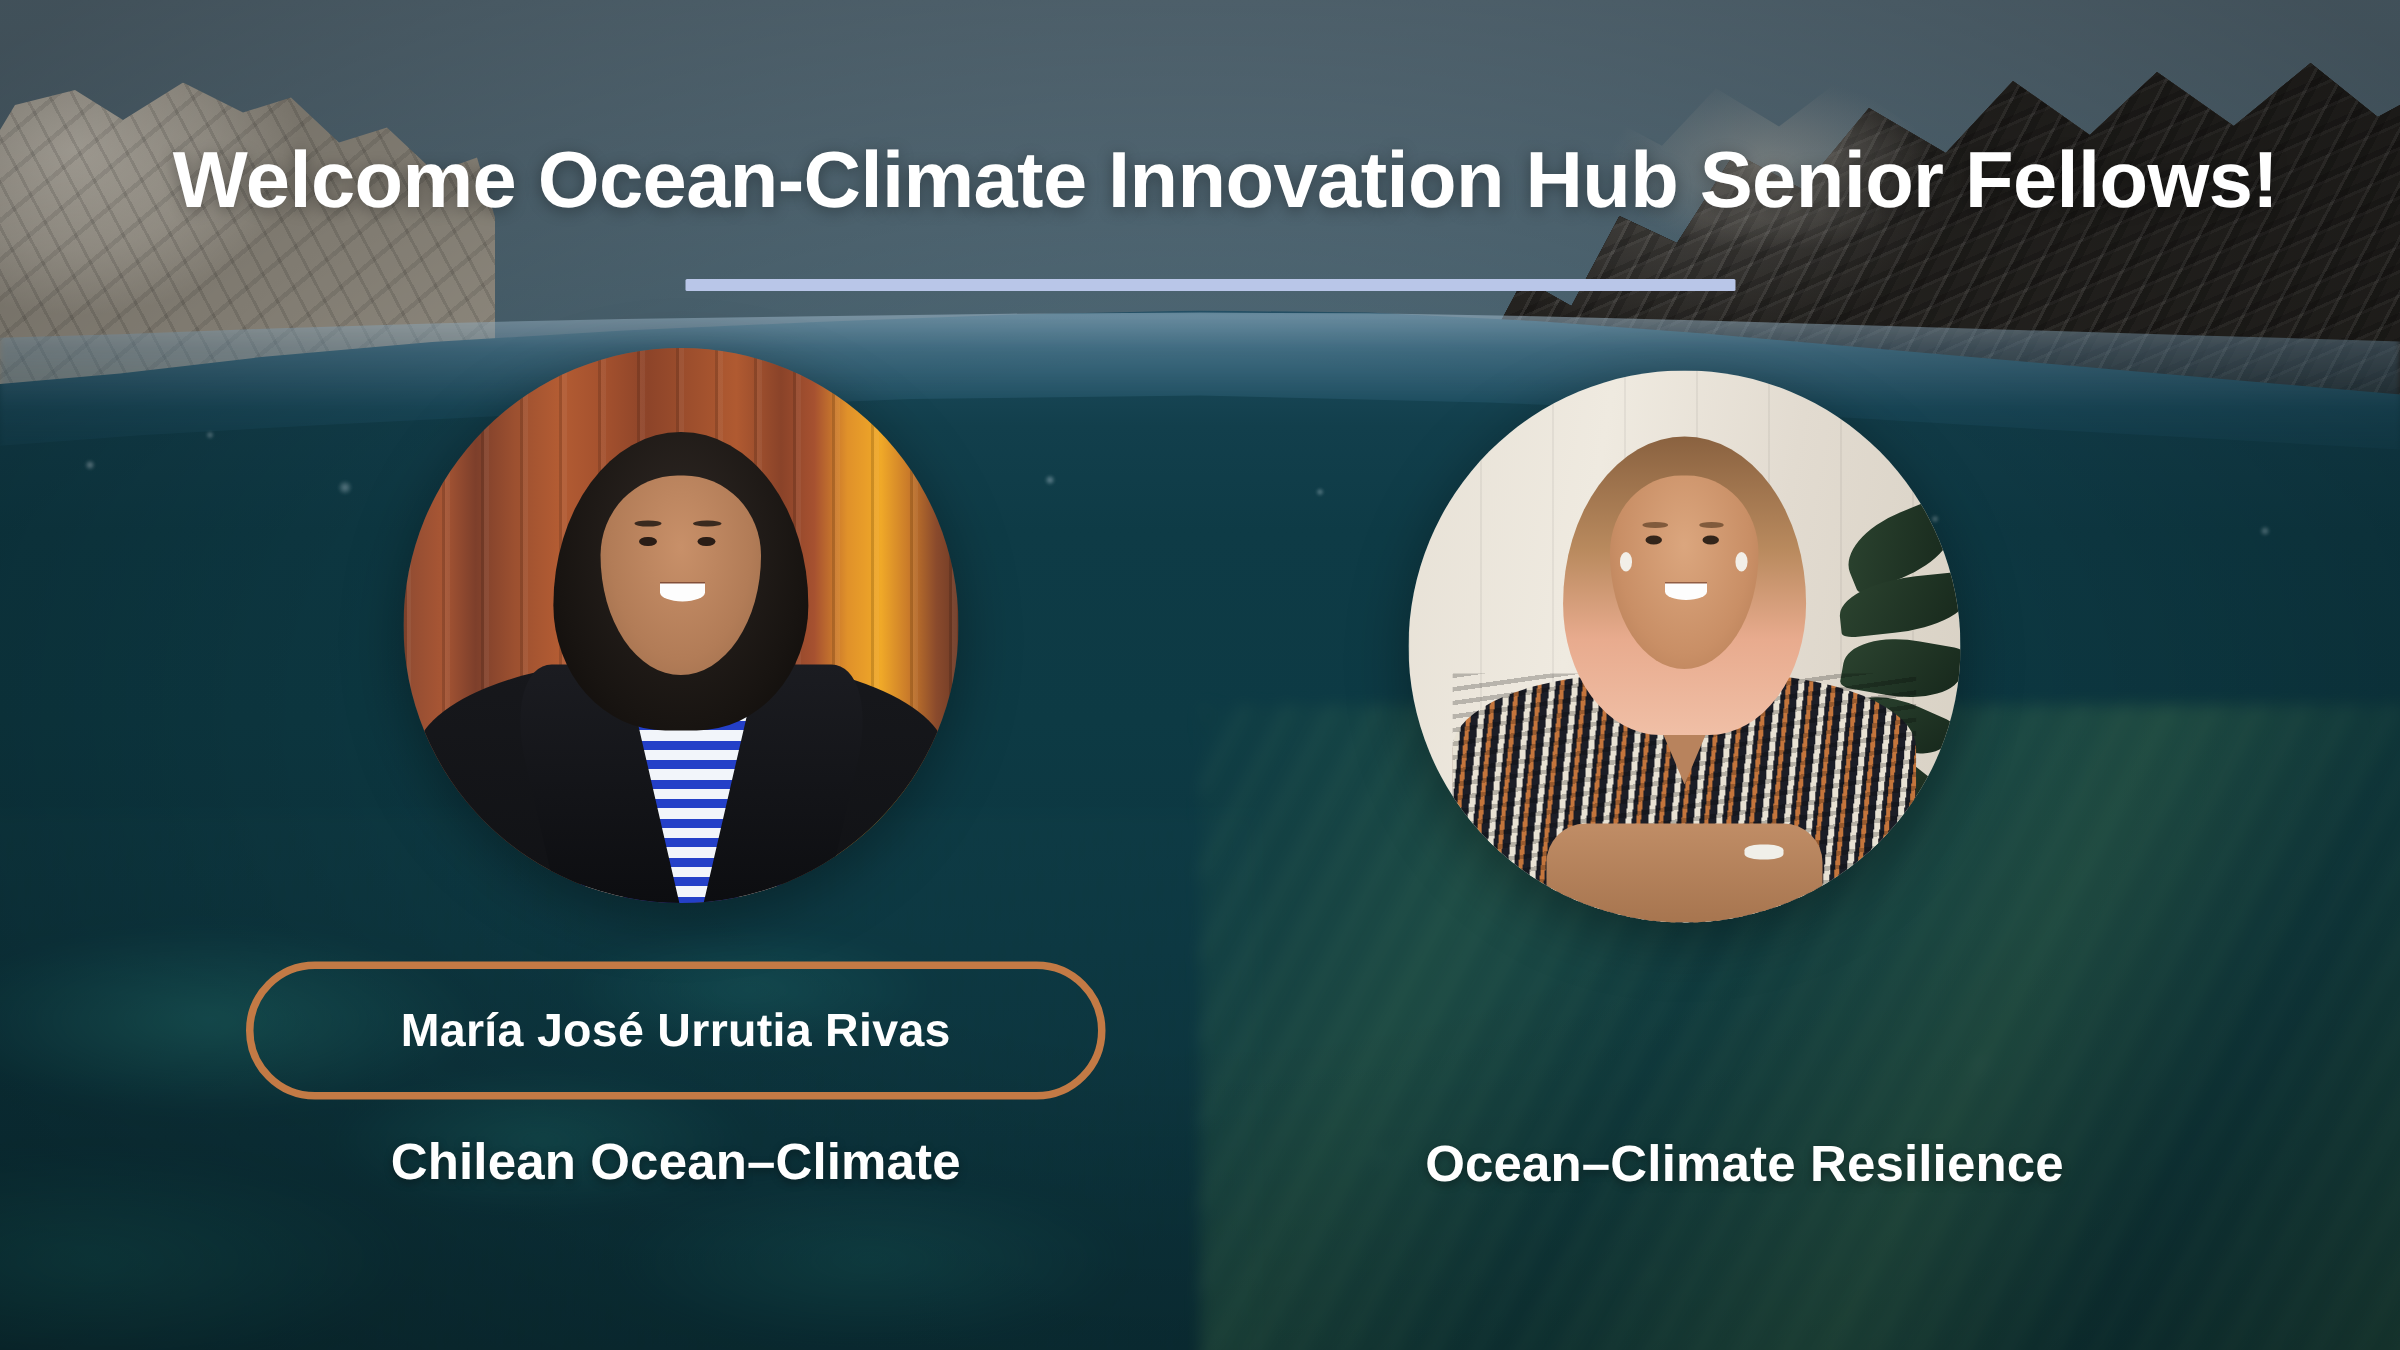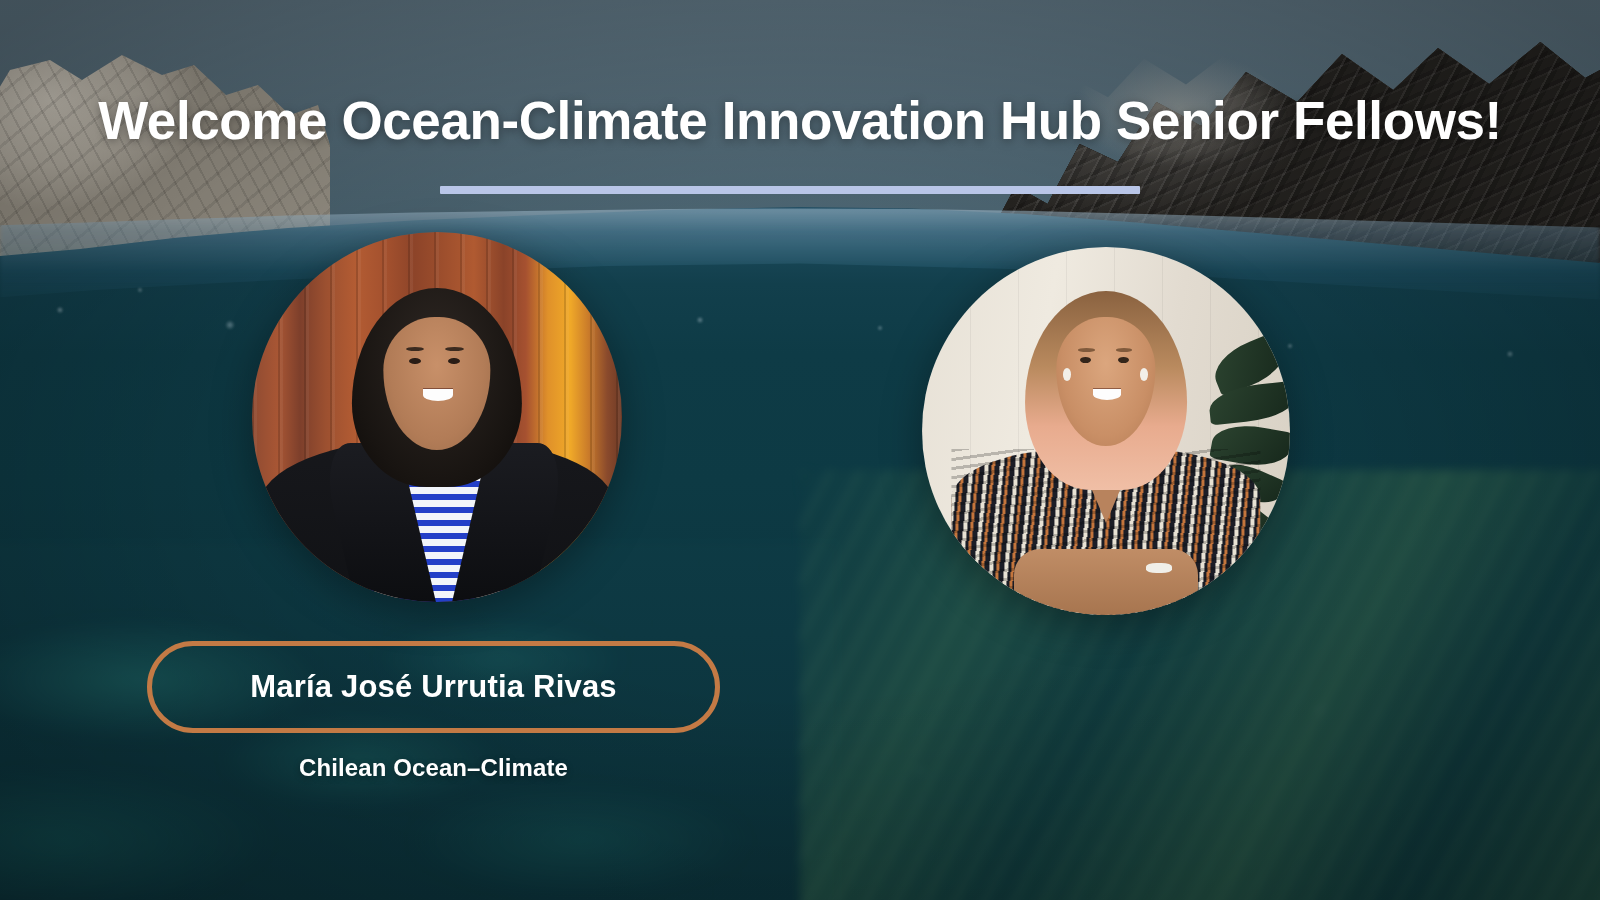--- a/index.html
+++ b/index.html
@@ -177,21 +177,21 @@
       radial-gradient(circle 3px at 700px 360px, rgba(200,230,230,.45), transparent 70%);
     filter:blur(1.4px);
   }
   .vignette{
     position:absolute; inset:0;
     background:radial-gradient(ellipse 1100px 640px at 50% 52%, rgba(0,0,0,0) 35%, rgba(0,0,0,.30) 100%);
     pointer-events:none;
   }
 
   
-  #content{ position:absolute; inset:0; }
+  #content{ position:absolute; inset:0;margin-left:17px; }
 
   .title{
     position:absolute; top:94px; left:0; width:1600px;
     text-align:center;
     color:#ffffff;
     font-size:53px;
     font-weight:700;
     letter-spacing:-.4px;
     line-height:1;
     text-shadow:0 2px 10px rgba(0,0,0,.35);
@@ -359,21 +359,21 @@
     white-space:nowrap;
     text-align:center;
   }
   .pillL{ left:147px; top:641px; width:573px; }
   .pillR{ left:861px; top:644px; width:570px; }
 
   .role{
     position:absolute;
     text-align:center;
     color:#ffffff;
-    font-size:24px;
+    font-size:34px;
     font-weight:700;
     line-height:1.48;
     letter-spacing:.1px;
     text-shadow:0 2px 6px rgba(0,0,0,.35);
   }
   .roleL{ left:147px; top:750px; width:573px; }
   .roleR{ left:861px; top:751px; width:570px; }
 </style>
 </head>
 <body>
@@ -448,16 +448,17 @@
     <div class="pill pillL">
       <span>María José Urrutia Rivas</span>
     </div>
 
 
     <div class="role roleL">
       <div>Chilean Ocean–Climate</div>
     </div>
 
     <div class="role roleR">
+      <div>Ocean–Climate Resilience</div>
     </div>
 
   </div>
 </div>
 
 </body></html>

